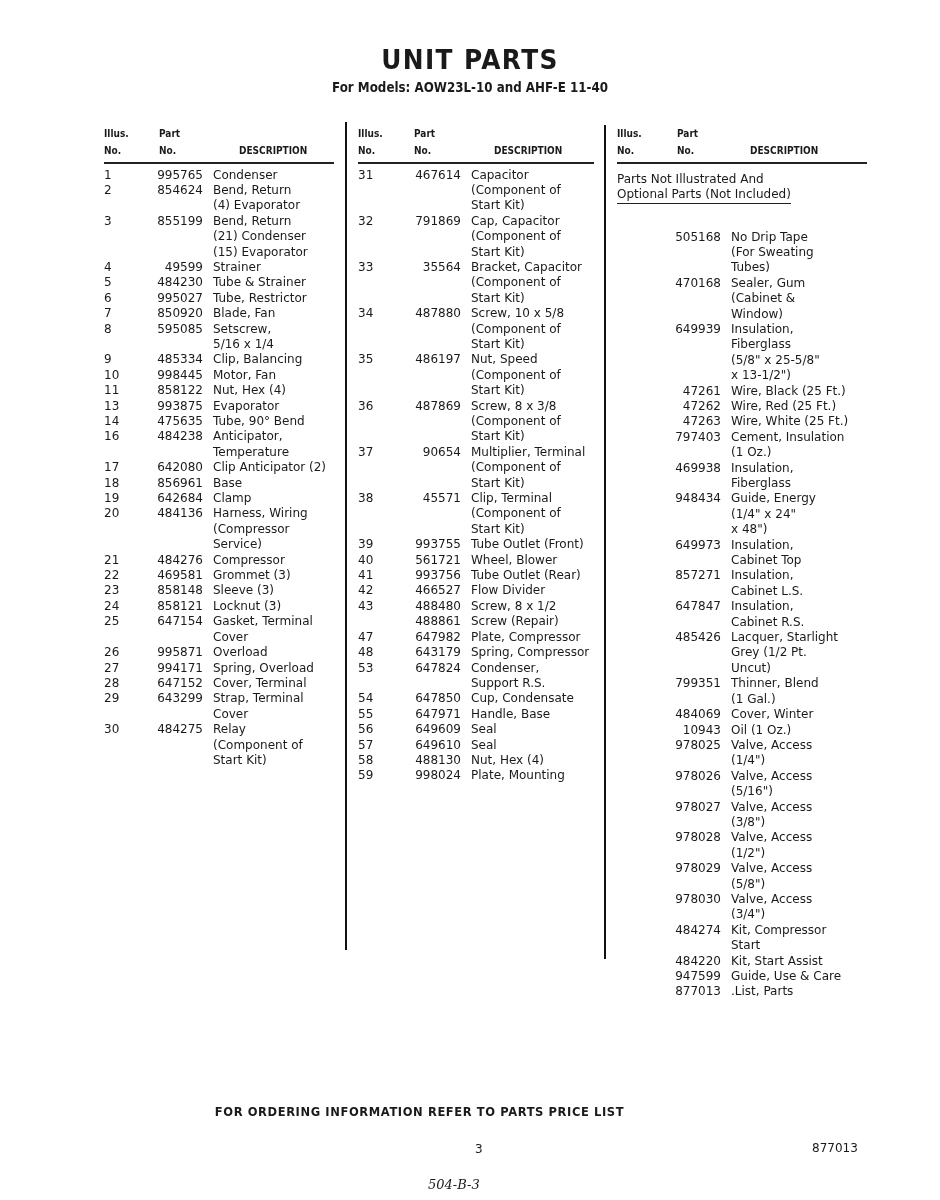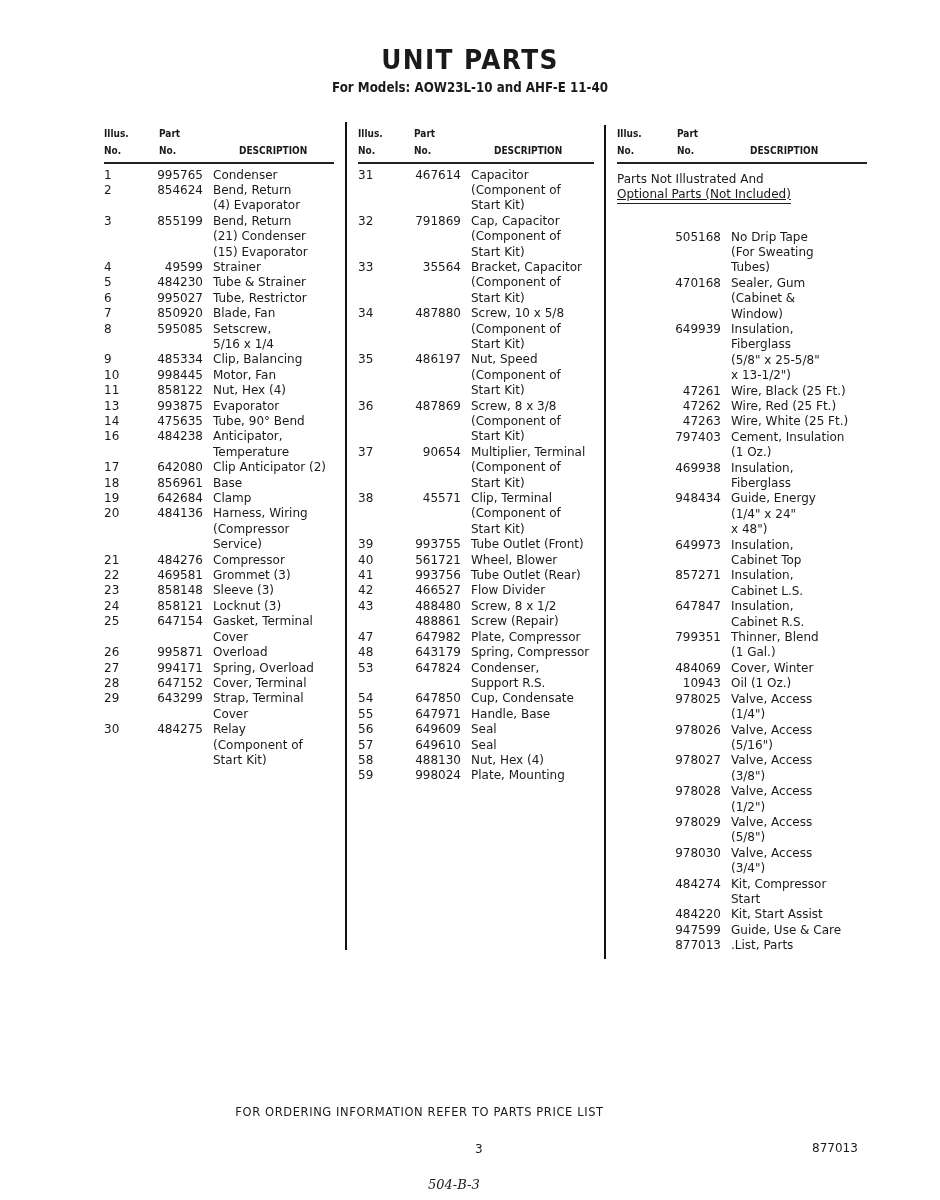--- a/index.html
+++ b/index.html
@@ -35,24 +35,24 @@
   .col2 .row .part { width: 63px; }
   .col3 .row .illus { width: 38px; }
   .col3 .row .part { width: 66px; }
   .col1 .hdr .h-part1, .col1 .hdr .h-part2 { left: 55px; }
   .col1 .hdr .h-desc { left: 135px; }
   .col2 .hdr .h-part1, .col2 .hdr .h-part2 { left: 56px; }
   .col2 .hdr .h-desc { left: 136px; }
   .col3 .hdr .h-part1, .col3 .hdr .h-part2 { left: 60px; }
   .col3 .hdr .h-desc { left: 133px; }
   .notice { font-size: 12px; line-height: 15.5px; margin-top: 8px; }
-  .notice span { display: inline-block; border-bottom: 1.3px solid #222; text-decoration: underline; }
+  .notice span { display: inline-block; border-bottom: 1.3px solid #222; }
   .notice-spacer { height: 22px; }
   .footer-note { position: absolute; top: 1105px; left: 0; width: 839px; text-align: center;
-                 font-weight: normal; font-size: 11.5px; letter-spacing: 0.6px; }
+                 font-weight: bold; font-size: 11.5px; letter-spacing: 0.6px; }
   .page-num { position: absolute; top: 1142px; left: 475px; font-size: 12px; }
   .doc-code { position: absolute; top: 1141px; left: 812px; font-size: 12px; }
   .handwritten { position: absolute; top: 1177px; left: 428px; font-family: "DejaVu Serif", serif;
                  font-style: italic; font-size: 13px; }
 </style>
 </head>
 <body>
 
 <div class="title">UNIT PARTS</div>
 <div class="subtitle">For Models: AOW23L-10  and AHF-E 11-40</div>
@@ -453,20 +453,27 @@
 Cabinet L.S.</div>
       </div>
       <div class="row">
         <div class="illus"></div>
         <div class="part">647847</div>
         <div class="desc">Insulation,
 Cabinet R.S.</div>
       </div>
       <div class="row">
         <div class="illus"></div>
+        <div class="part">485426</div>
+        <div class="desc">Lacquer, Starlight
+Grey (1/2 Pt.
+Uncut)</div>
+      </div>
+      <div class="row">
+        <div class="illus"></div>
         <div class="part">799351</div>
         <div class="desc">Thinner, Blend
 (1 Gal.)</div>
       </div>
       <div class="row">
         <div class="illus"></div>
         <div class="part">484069</div>
         <div class="desc">Cover, Winter</div>
       </div>
       <div class="row">

